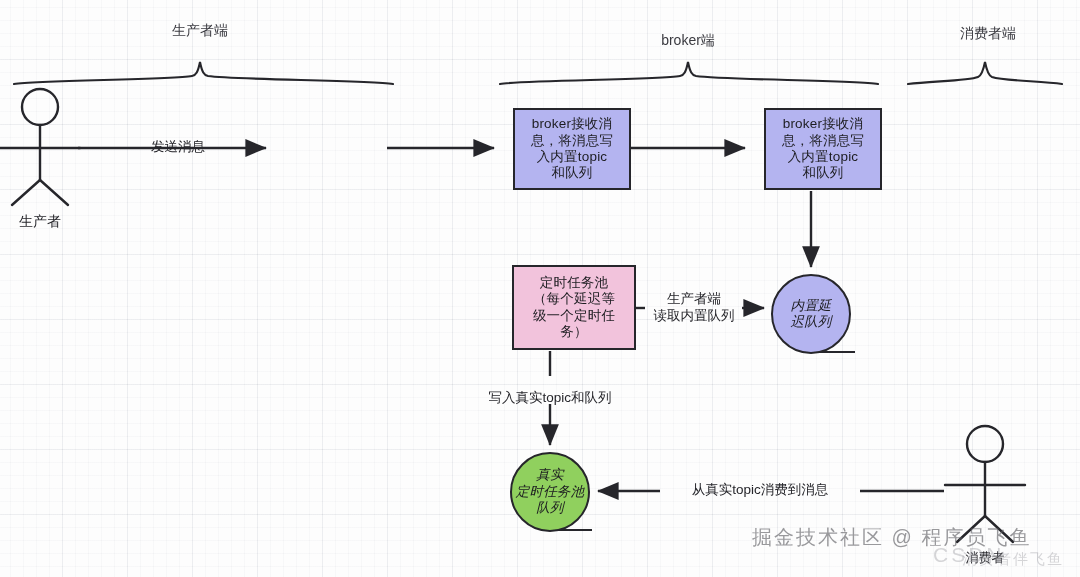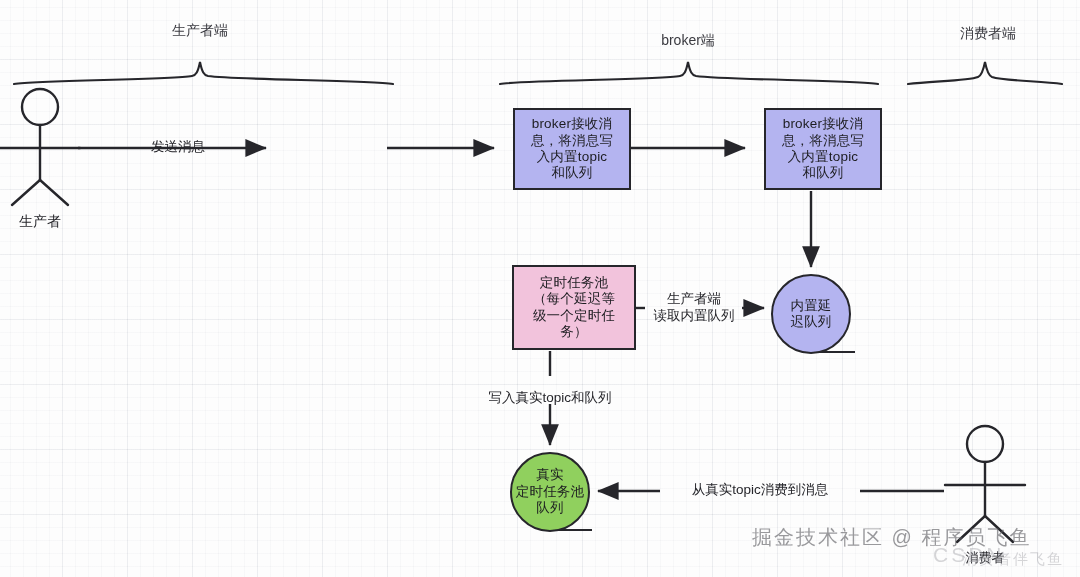--- a/index.html
+++ b/index.html
@@ -21,21 +21,21 @@
   }
   svg#art{position:absolute;left:0;top:0;width:1080px;height:577px;}
 
   .node{
     position:absolute;box-sizing:border-box;
     display:flex;align-items:center;justify-content:center;
     text-align:center;color:#1d1d21;line-height:1.22;
     letter-spacing:0.2px;
   }
   .rectnode{border:2px solid #26262b;margin-left:12px;}
-  .circnode{border:2px solid #26262b;border-radius:50%;}
+  .circnode{border:2px solid #26262b;border-radius:50%;font-style:italic;}
 
   .grp-label{
     position:absolute;color:#3a3a40;white-space:nowrap;
     transform:translateX(-50%);
   }
   .edge-label{
     position:absolute;color:#26262b;white-space:nowrap;
     text-align:center;line-height:1.25;
     transform:translateX(-50%);
     background:rgba(253,253,253,0.0);

